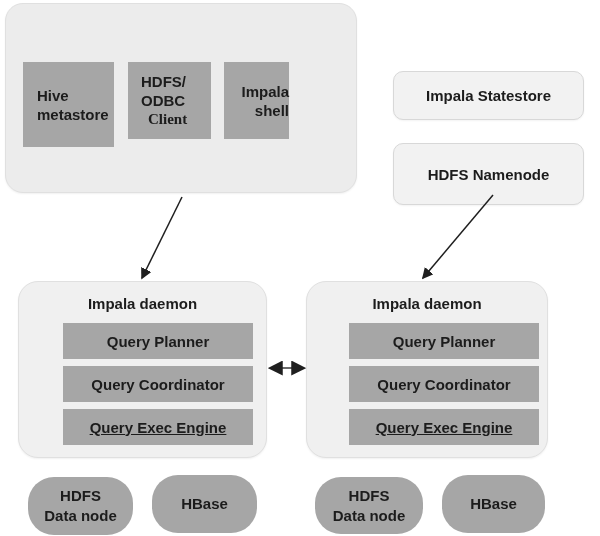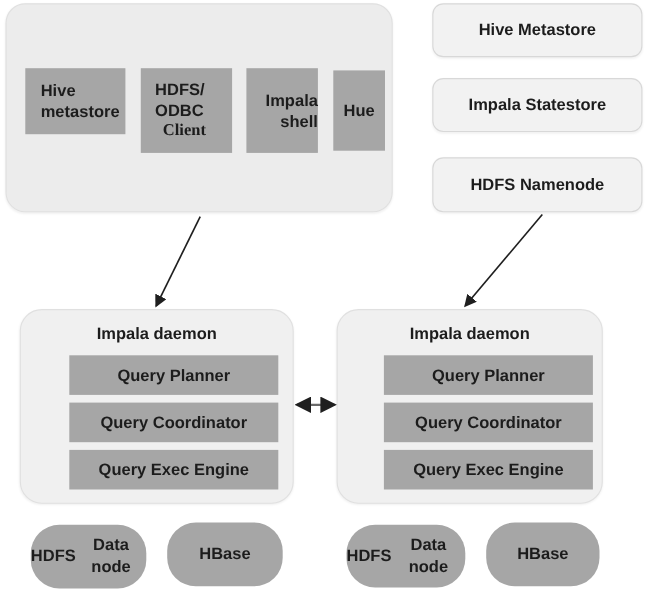--- a/index.html
+++ b/index.html
@@ -48,21 +48,21 @@
   .iface-box {
     position: absolute;
     background: var(--block-bg);
     display: flex;
     flex-direction: column;
     justify-content: center;
     font-size: 15px;
     font-weight: 700;
     line-height: 19px;
   }
-  #iface-hive   { left: 17px;  top: 58px; width: 91px; height: 60px; padding-left: 14px; }
+  #iface-hive   { left: 17px;  top: 58px; width: 91px; height: 85px; padding-left: 14px; }
   #iface-jdbc   { left: 122px; top: 58px; width: 83px; height: 77px; padding-left: 13px; }
   #iface-shell  { left: 218px; top: 58px; width: 65px; height: 77px; text-align: right; }
   #iface-hue    { left: 297px; top: 60px; width: 47px; height: 73px; text-align: center; }
   .indent { margin-left: 7px; font-family: Liberation Serif, serif; }
 
   
   .side-node {
     position: absolute;
     left: 393px;
     width: 191px;
@@ -71,48 +71,48 @@
     border-radius: 10px;
     display: flex;
     align-items: center;
     justify-content: center;
     font-size: 15px;
     font-weight: 700;
     box-shadow: 0 1px 2px rgba(0,0,0,0.05);
   }
   #node-hive-metastore   { top: 3px;   height: 49px; }
   #node-impala-statestore{ top: 71px;  height: 49px; }
-  #node-hdfs-namenode    { top: 143px; height: 50px; }
+  #node-hdfs-namenode    { top: 143px; height: 62px; }
 
   
   .component-bar {
     position: absolute;
     width: 190px;
     height: 36px;
     background: var(--block-bg);
     display: flex;
     align-items: center;
     justify-content: center;
     font-size: 15px;
     font-weight: 700;
     margin-left: 11px;
   }
   #daemon-1 .component-bar { left: 33px; }
   #daemon-2 .component-bar { left: 31px; }
   .bar-0 { top: 41px; }
   .bar-1 { top: 84px; }
-  .bar-2 { top: 127px; }
+  .bar-2 { top: 127px; text-decoration: underline; }
 
   
   .pill {
     position: absolute;
     background: var(--block-bg);
     border-radius: 26px;
     display: flex;
-    flex-direction: row;
+    flex-direction: column;
     align-items: center;
     justify-content: center;
     font-size: 15px;
     font-weight: 700;
     line-height: 20px;
     text-align: center;
   }
   #pill-datanode-1 { left: 28px;  top: 477px; width: 105px; height: 58px; }
   #pill-hbase-1    { left: 152px; top: 475px; width: 105px; height: 58px; }
   #pill-datanode-2 { left: 315px; top: 477px; width: 108px; height: 57px; }
@@ -146,28 +146,22 @@
       <span>HDFS/</span>
       <span>ODBC</span>
       <span class="indent">Client</span>
     </div>
 
     <div class="iface-box" id="iface-shell">
       <span>Impala</span>
       <span>shell</span>
     </div>
 
-    <div class="iface-box" id="iface-hue">
-      <span>Hue</span>
-    </div>
-  </div>
-
-  <div class="side-node" id="node-hive-metastore">
-    <span>Hive Metastore</span>
-  </div>
+  </div>
+
   <div class="side-node" id="node-impala-statestore">
     <span>Impala Statestore</span>
   </div>
   <div class="side-node" id="node-hdfs-namenode">
     <span>HDFS Namenode</span>
   </div>
 
   <div class="panel" id="daemon-1">
     <div class="panel-title">Impala daemon</div>
     <div class="component-bar bar-0">Query Planner</div>

